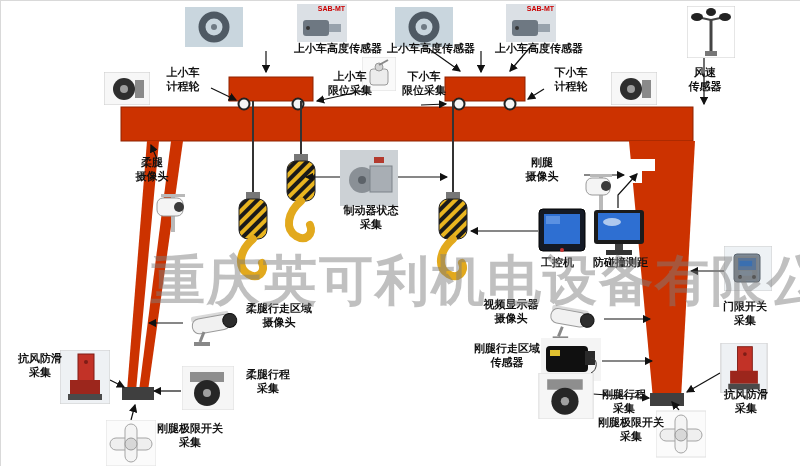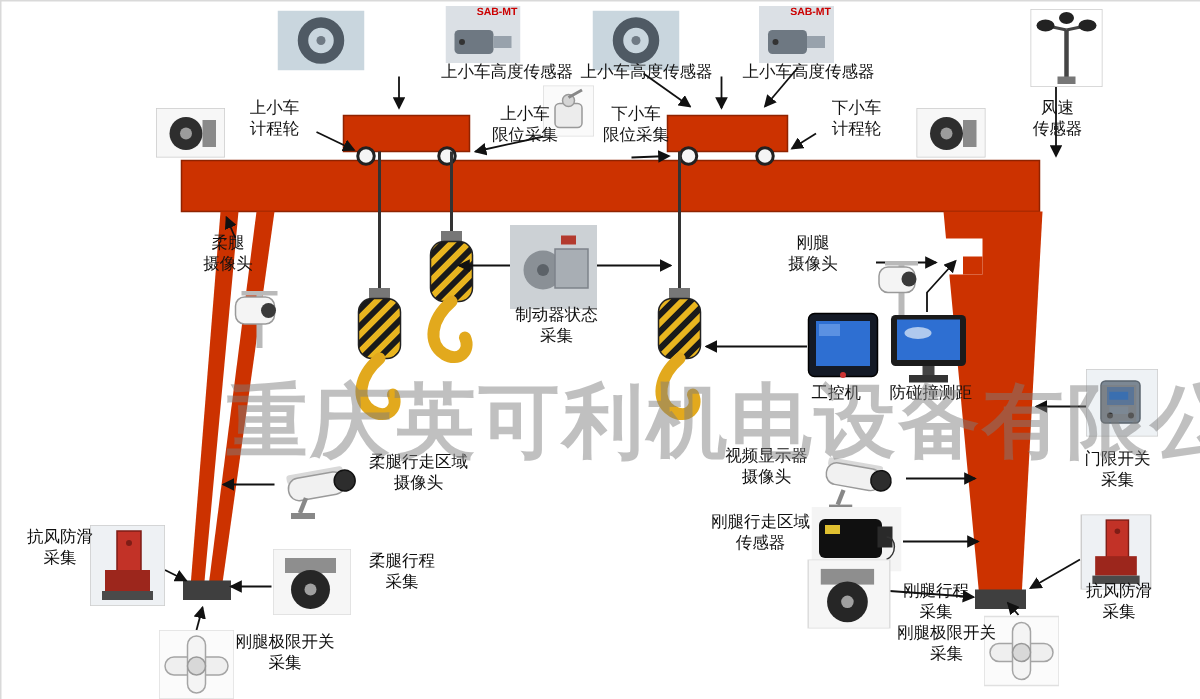--- a/index.html
+++ b/index.html
@@ -2,21 +2,21 @@
 <html><head>
 <meta charset="utf-8">
 <style>
   html,body{margin:0;padding:0;background:#fff;}
   #stage{position:relative;width:800px;height:466px;background:#ffffff;border:1px solid #d9d9d9;
          overflow:hidden;font-family:"Liberation Sans",sans-serif;}
   #crane{position:absolute;left:0;top:0;z-index:1;}
   .dev{position:absolute;z-index:2;}
   .dev svg{display:block;width:100%;height:100%;}
   .badge{position:absolute;top:1px;right:2px;font-size:7px;font-weight:bold;color:#cc0000;line-height:1;}
-  .lbl{position:absolute;z-index:3;font-size:11px;font-weight:normal;color:#111;
+  .lbl{position:absolute;z-index:3;font-size:11px;font-weight:bold;color:#111;
        line-height:1.3;white-space:pre-line;text-align:center;}
   .lbl1{white-space:nowrap;text-align:left;}
   #watermark{position:absolute;z-index:4;left:150px;top:244px;font-size:54px;font-weight:bold;
              color:#7d7d7d;opacity:.48;letter-spacing:2px;white-space:nowrap;pointer-events:none;}
 </style>
 </head>
 <body>
 
 <div id="stage">
 

